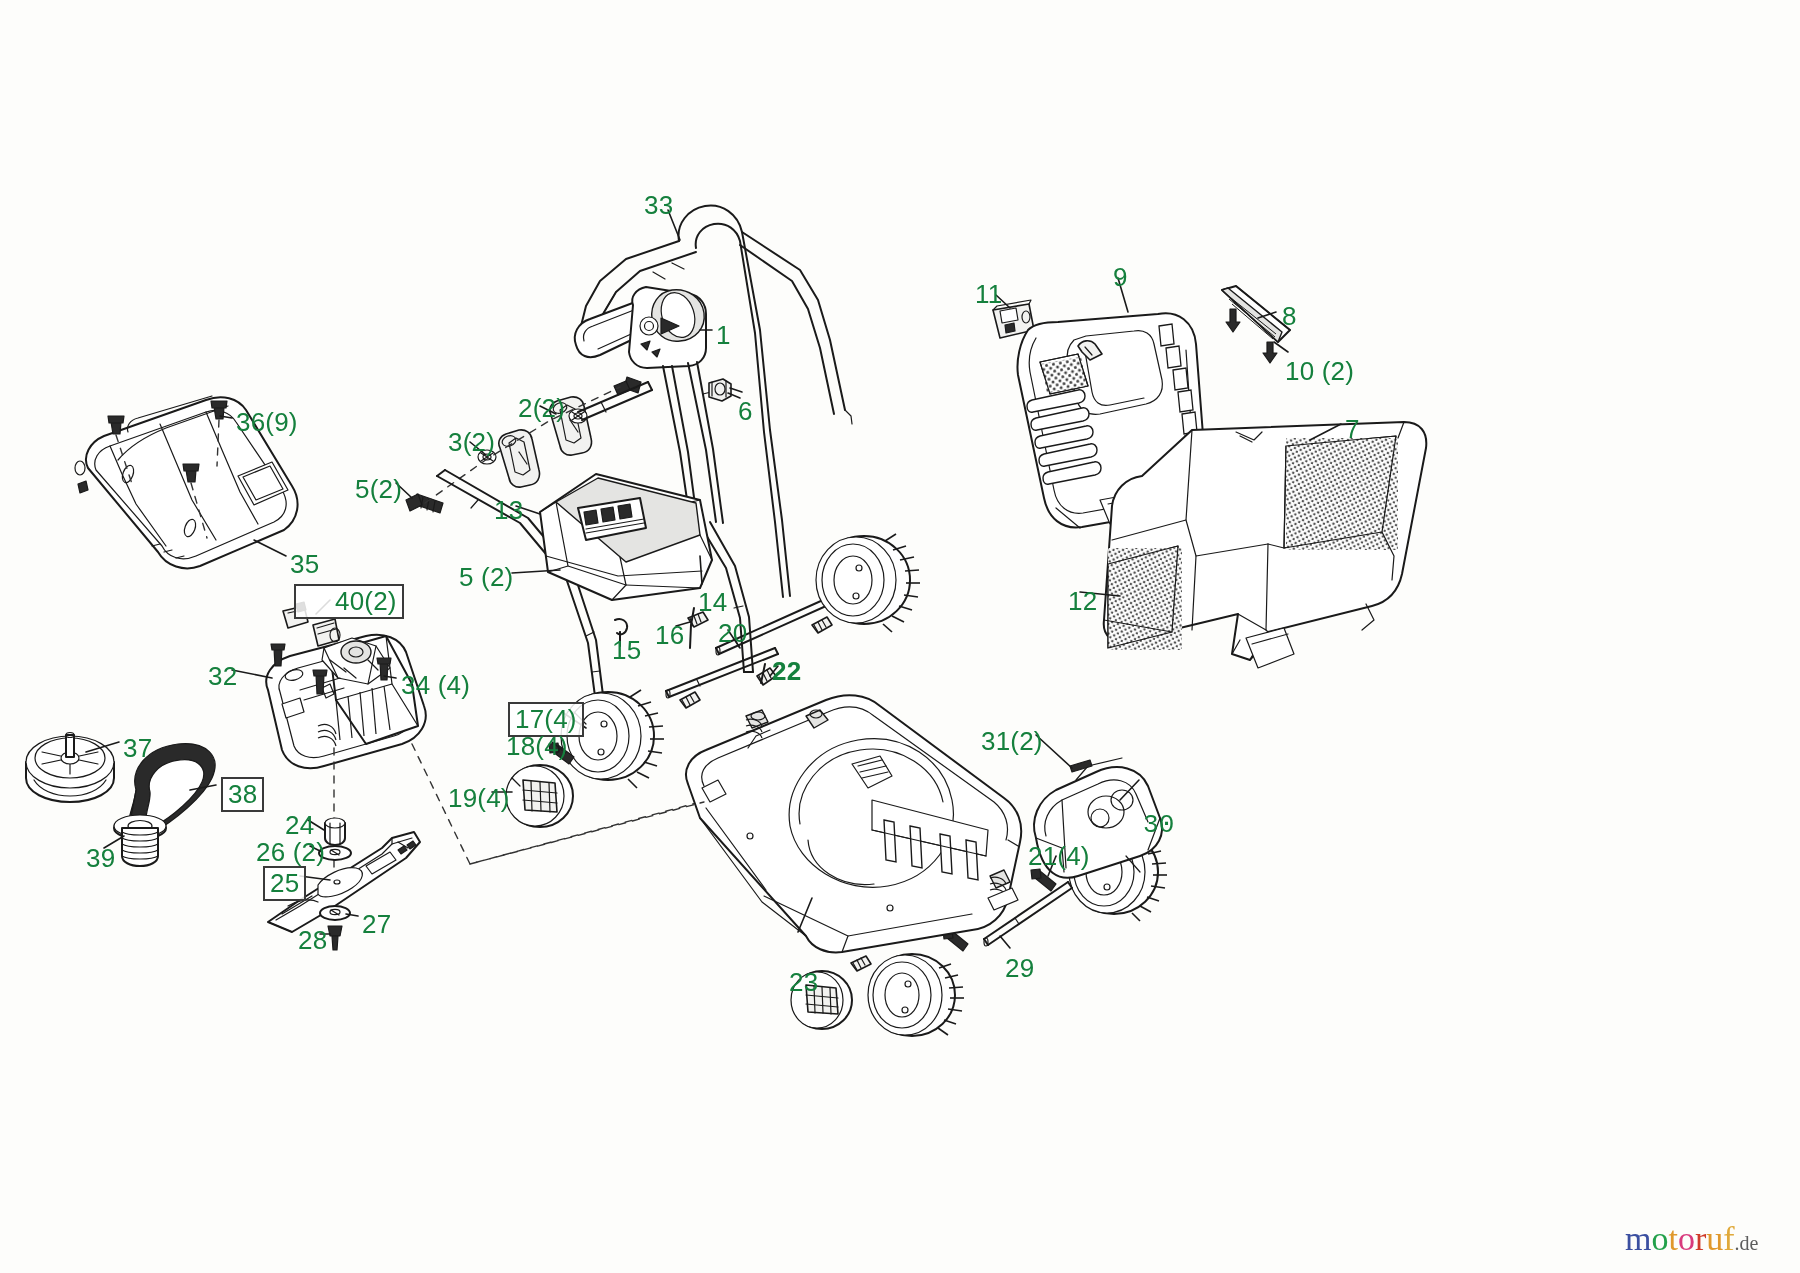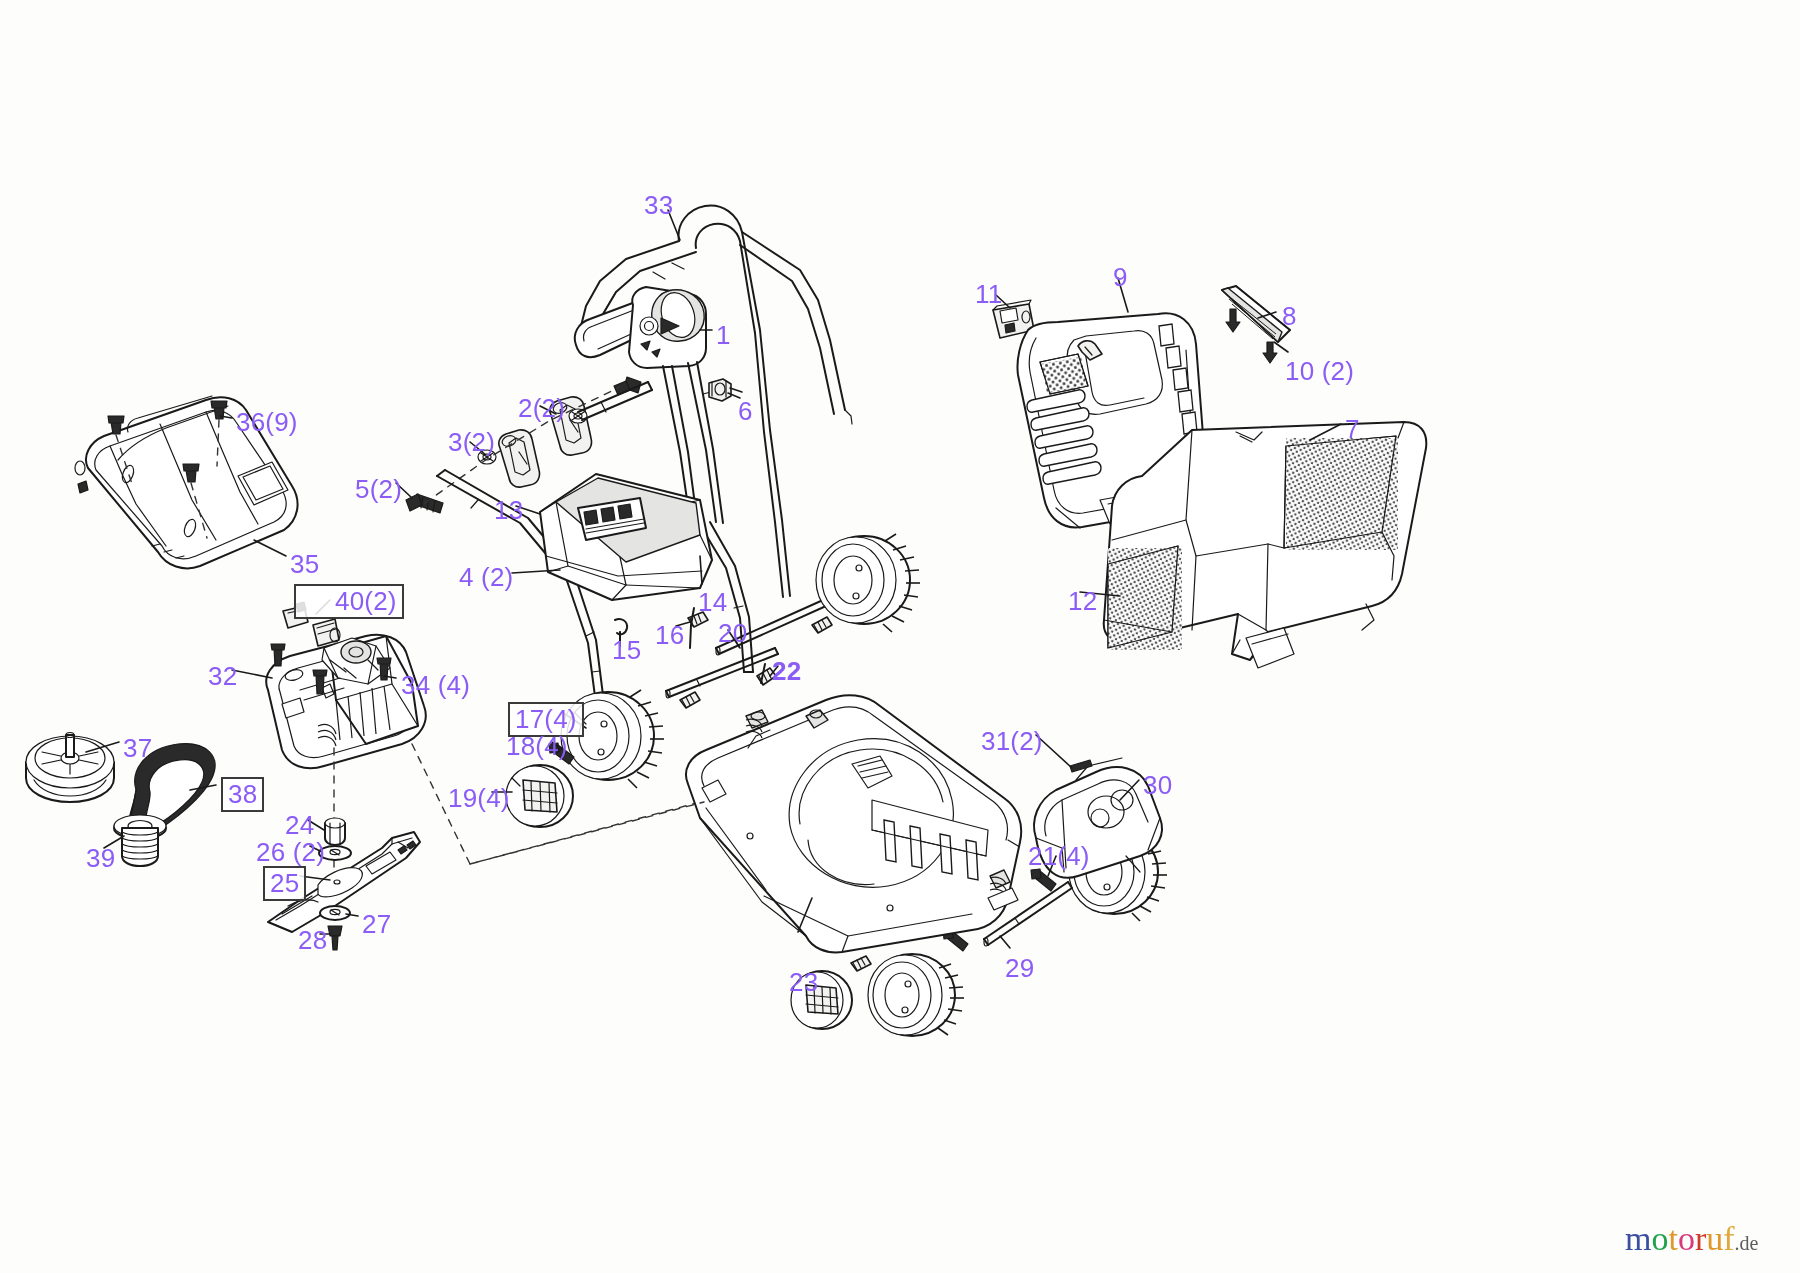--- a/index.html
+++ b/index.html
@@ -21,21 +21,21 @@
   #drawing {
     position: absolute;
     left: 0; top: 0;
     width: 1800px;
     height: 1273px;
   }
   .callout {
     position: absolute;
     font-family: "Liberation Sans", sans-serif;
     font-size: 26px;
-    color: #8b5cf6;
+    color: #15803d;
     white-space: nowrap;
     line-height: 1;
     letter-spacing: 0.2px;
   }
   .callout.boxed {
     border: 2px solid #3a3a3a;
     padding: 2px 5px 3px 5px;
     background: rgba(255,255,255,0.85);
   }
   .logo {
@@ -861,35 +861,35 @@
       <div class="callout" style="left: 1282px; top: 303px;">8</div>
       <div class="callout" style="left: 1285px; top: 358px;">10 (2)</div>
       <div class="callout" style="left: 1345px; top: 416px;">7</div>
       <div class="callout" style="left: 738px; top: 398px;">6</div>
       <div class="callout" style="left: 518px; top: 395px;">2(2)</div>
       <div class="callout" style="left: 448px; top: 429px;">3(2)</div>
       <div class="callout" style="left: 355px; top: 476px;">5(2)</div>
       <div class="callout" style="left: 236px; top: 409px;">36(9)</div>
       <div class="callout" style="left: 494px; top: 497px;">13</div>
       <div class="callout" style="left: 290px; top: 551px;">35</div>
-      <div class="callout" style="left: 459px; top: 564px;">4 (2)</div>
+      <div class="callout" style="left: 459px; top: 564px;">5 (2)</div>
       <div class="callout" style="left: 698px; top: 589px;">14</div>
       <div class="callout" style="left: 1068px; top: 588px;">12</div>
       <div class="callout boxed" style="left: 294px; top: 584px; padding-left: 39px;">40(2)</div>
       <div class="callout" style="left: 612px; top: 637px;">15</div>
       <div class="callout" style="left: 655px; top: 622px;">16</div>
       <div class="callout" style="left: 718px; top: 620px;">20</div>
       <div class="callout" style="left: 772px; top: 658px; font-weight: bold;">22</div>
       <div class="callout" style="left: 208px; top: 663px;">32</div>
       <div class="callout" style="left: 401px; top: 672px;">34 (4)</div>
       <div class="callout boxed" style="left: 508px; top: 702px;">17(4)</div>
       <div class="callout" style="left: 506px; top: 733px;">18(4)</div>
       <div class="callout" style="left: 448px; top: 785px;">19(4)</div>
       <div class="callout" style="left: 981px; top: 728px;">31(2)</div>
-      <div class="callout" style="left: 1143px; top: 772px;">30</div>
+      <div class="callout" style="left: 1143px; top: 812px; font-family: Liberation Mono, monospace;">30</div>
       <div class="callout" style="left: 123px; top: 735px;">37</div>
       <div class="callout boxed" style="left: 221px; top: 777px;">38</div>
       <div class="callout" style="left: 86px; top: 845px;">39</div>
       <div class="callout" style="left: 285px; top: 812px;">24</div>
       <div class="callout" style="left: 256px; top: 839px;">26 (2)</div>
       <div class="callout boxed" style="left: 263px; top: 866px;">25</div>
       <div class="callout" style="left: 362px; top: 911px;">27</div>
       <div class="callout" style="left: 298px; top: 927px;">28</div>
       <div class="callout" style="left: 1028px; top: 843px;">21(4)</div>
       <div class="callout" style="left: 789px; top: 969px;">23</div>

